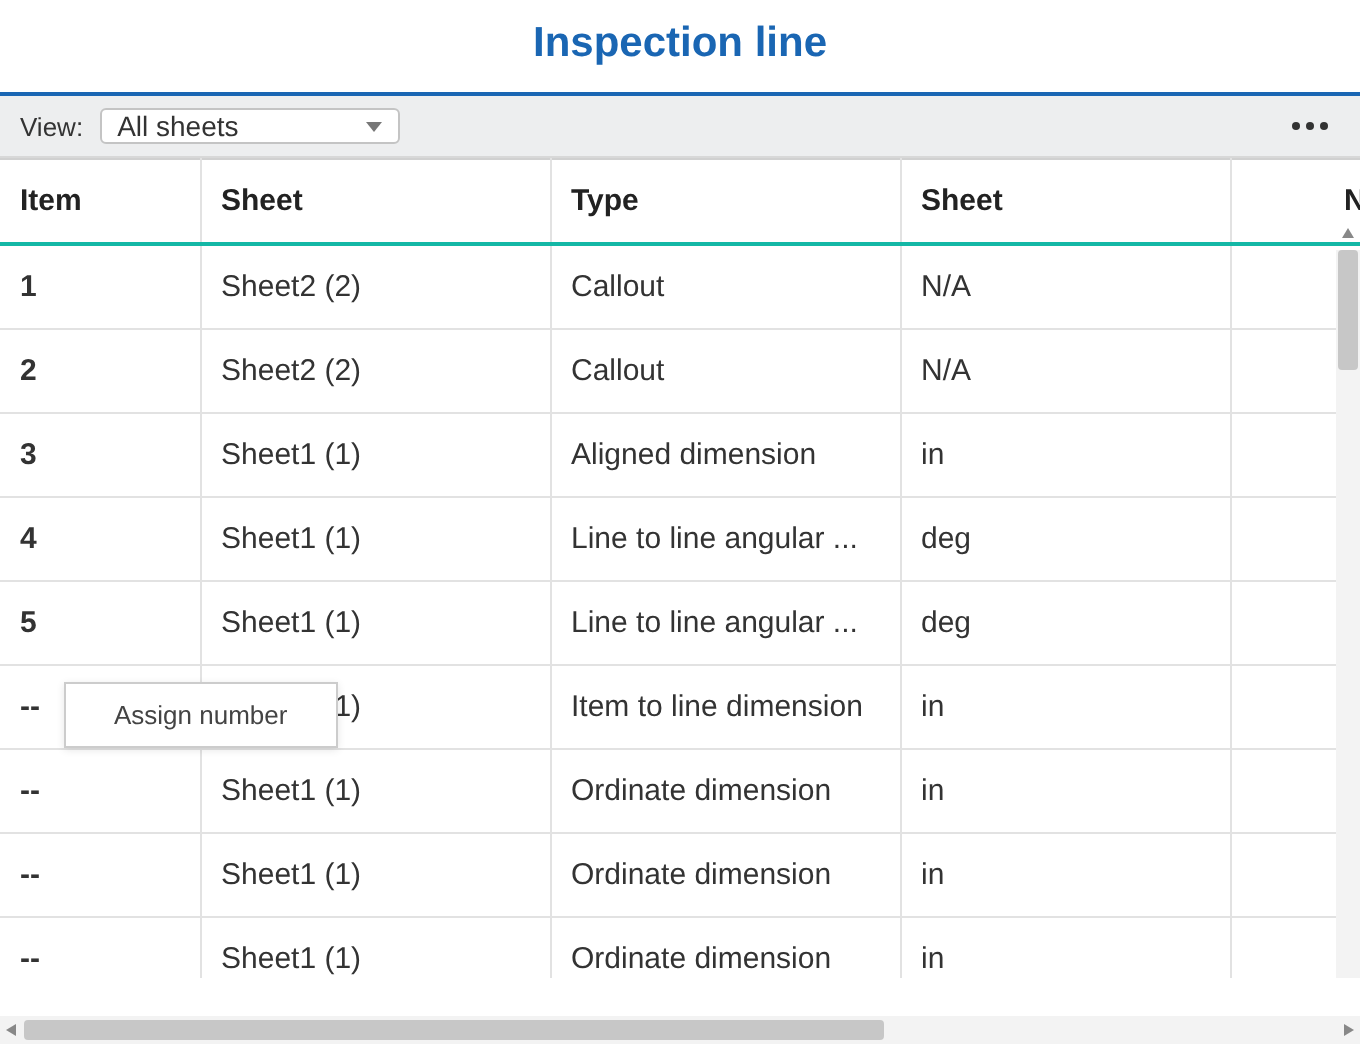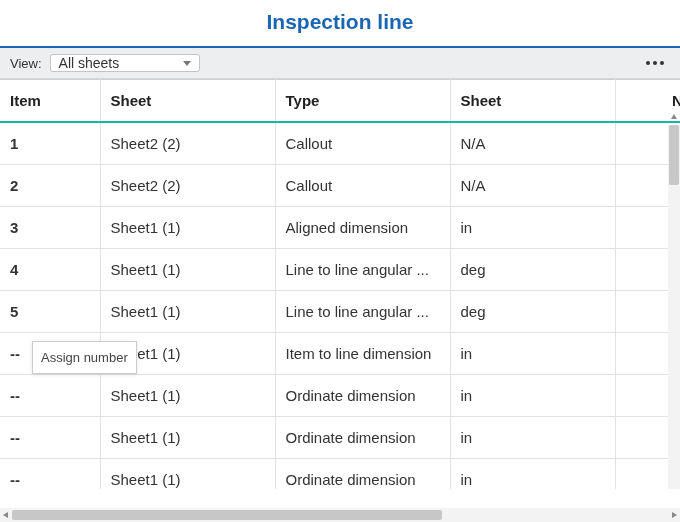--- a/index.html
+++ b/index.html
@@ -150,21 +150,21 @@
   .hscroll .arrow-right { right: 3px; border-left: 5px solid #888; }
 
   
   .tooltip {
     position: absolute;
     left: 32px;
     top: 341px;
     background: #fff;
     border: 1px solid #ccc;
     box-shadow: 0 1px 4px rgba(0,0,0,0.1);
-    padding: 8px 8px;
+    padding: 8px 24px;
     font-size: 13px;
     color: #444;
     z-index: 10;
   }
 </style>
 </head>
 <body>
 
 <div class="panel-title">Inspection line</div>
 

